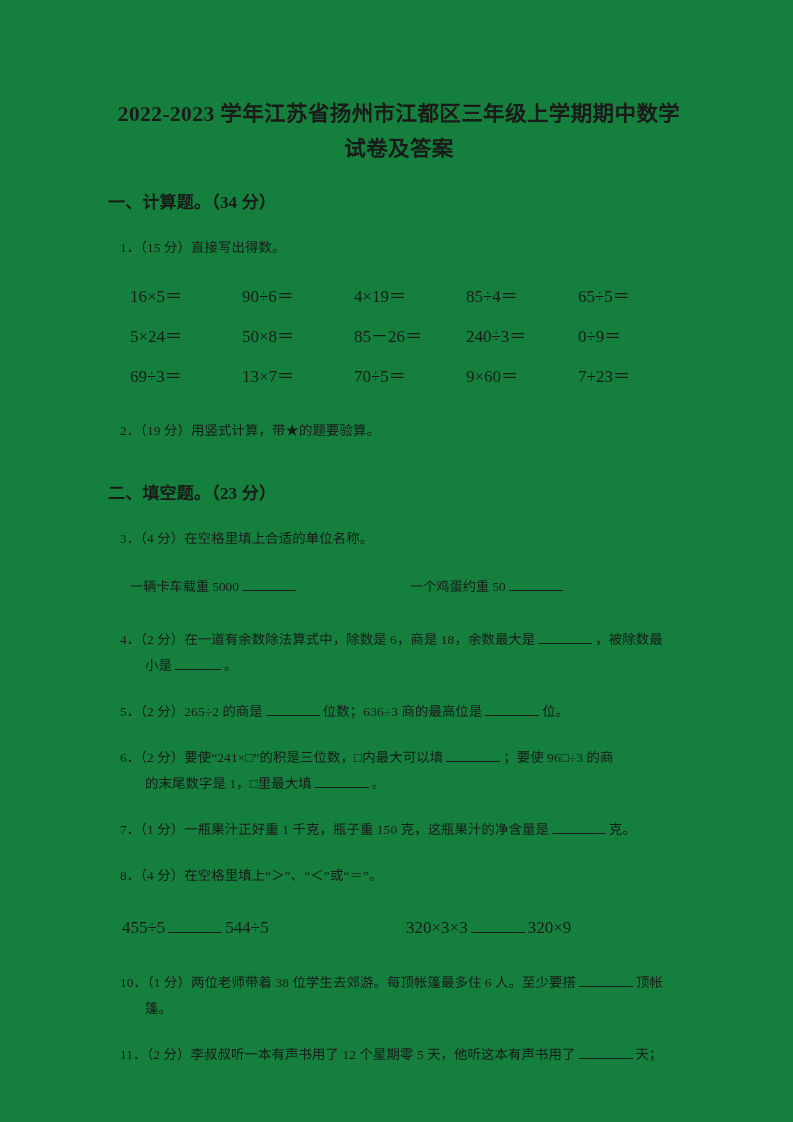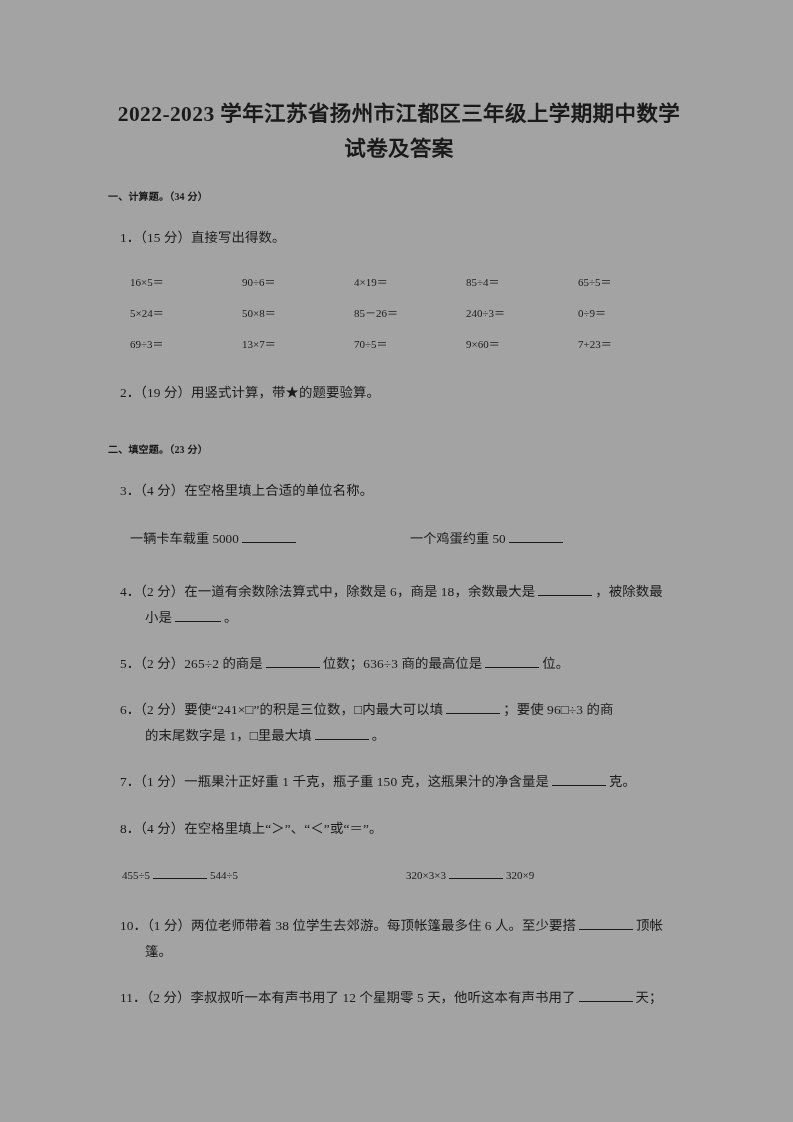--- a/index.html
+++ b/index.html
@@ -15,21 +15,21 @@
     color: #1a1a1a;
     -webkit-font-smoothing: antialiased;
   }
   .page {
     position: relative;
     width: 793px;
     height: 1122px;
     box-sizing: border-box;
     padding: 0;
     overflow: hidden;
-    background: #a3a3a3;
+    background: #15803d;
   }
   .content {
     position: absolute;
     left: 108px;
     top: 0;
     width: 582px;
   }
 
   
   .doc-title {
@@ -38,21 +38,21 @@
     font-size: 21.5px;
     font-weight: bold;
     text-align: center;
     line-height: 1.62;
     letter-spacing: 0.4px;
   }
   .doc-title .line2 { display: block; }
 
   
   .section-head {
-    font-size: 10px;
+    font-size: 17px;
     font-weight: bold;
     margin: 0;
     padding-top: 21px;
     padding-bottom: 2px;
     letter-spacing: 0.2px;
   }
   .section-block.sec2 .section-head { padding-top: 23px; }
 
   
   .question {
@@ -70,21 +70,21 @@
     padding-left: 25px;
     text-indent: -25px;
   }
 
   
   .expr-rows {
     padding-top: 4px;
   }
   .expr-row {
     display: flex;
-    font-size: 11px;
+    font-size: 17px;
     line-height: 1.55;
     padding: 7px 0 7px 0;
     padding-left: 22px;
     justify-content: center;
   }
   .expr-row.cols5 > .cell { width: 20%; }
   .expr-row.cols3 > .cell { width: 33.33%; }
   .cell { white-space: nowrap; }
 
   
@@ -95,21 +95,21 @@
     line-height: 1.55;
     padding: 9px 0;
     padding-left: 22px;
   }
   .fill-row > .cell { width: 50%; }
 
   
   .cmp-rows { padding-top: 4px; }
   .cmp-row {
     display: flex;
-    font-size: 11px;
+    font-size: 17px;
     line-height: 1.55;
     padding: 9px 0;
     padding-left: 14px;
   }
   .cmp-row > .cell { width: 50%; }
 
   
   .blank {
     display: inline-block;
     border-bottom: 1.4px solid #1a1a1a;

